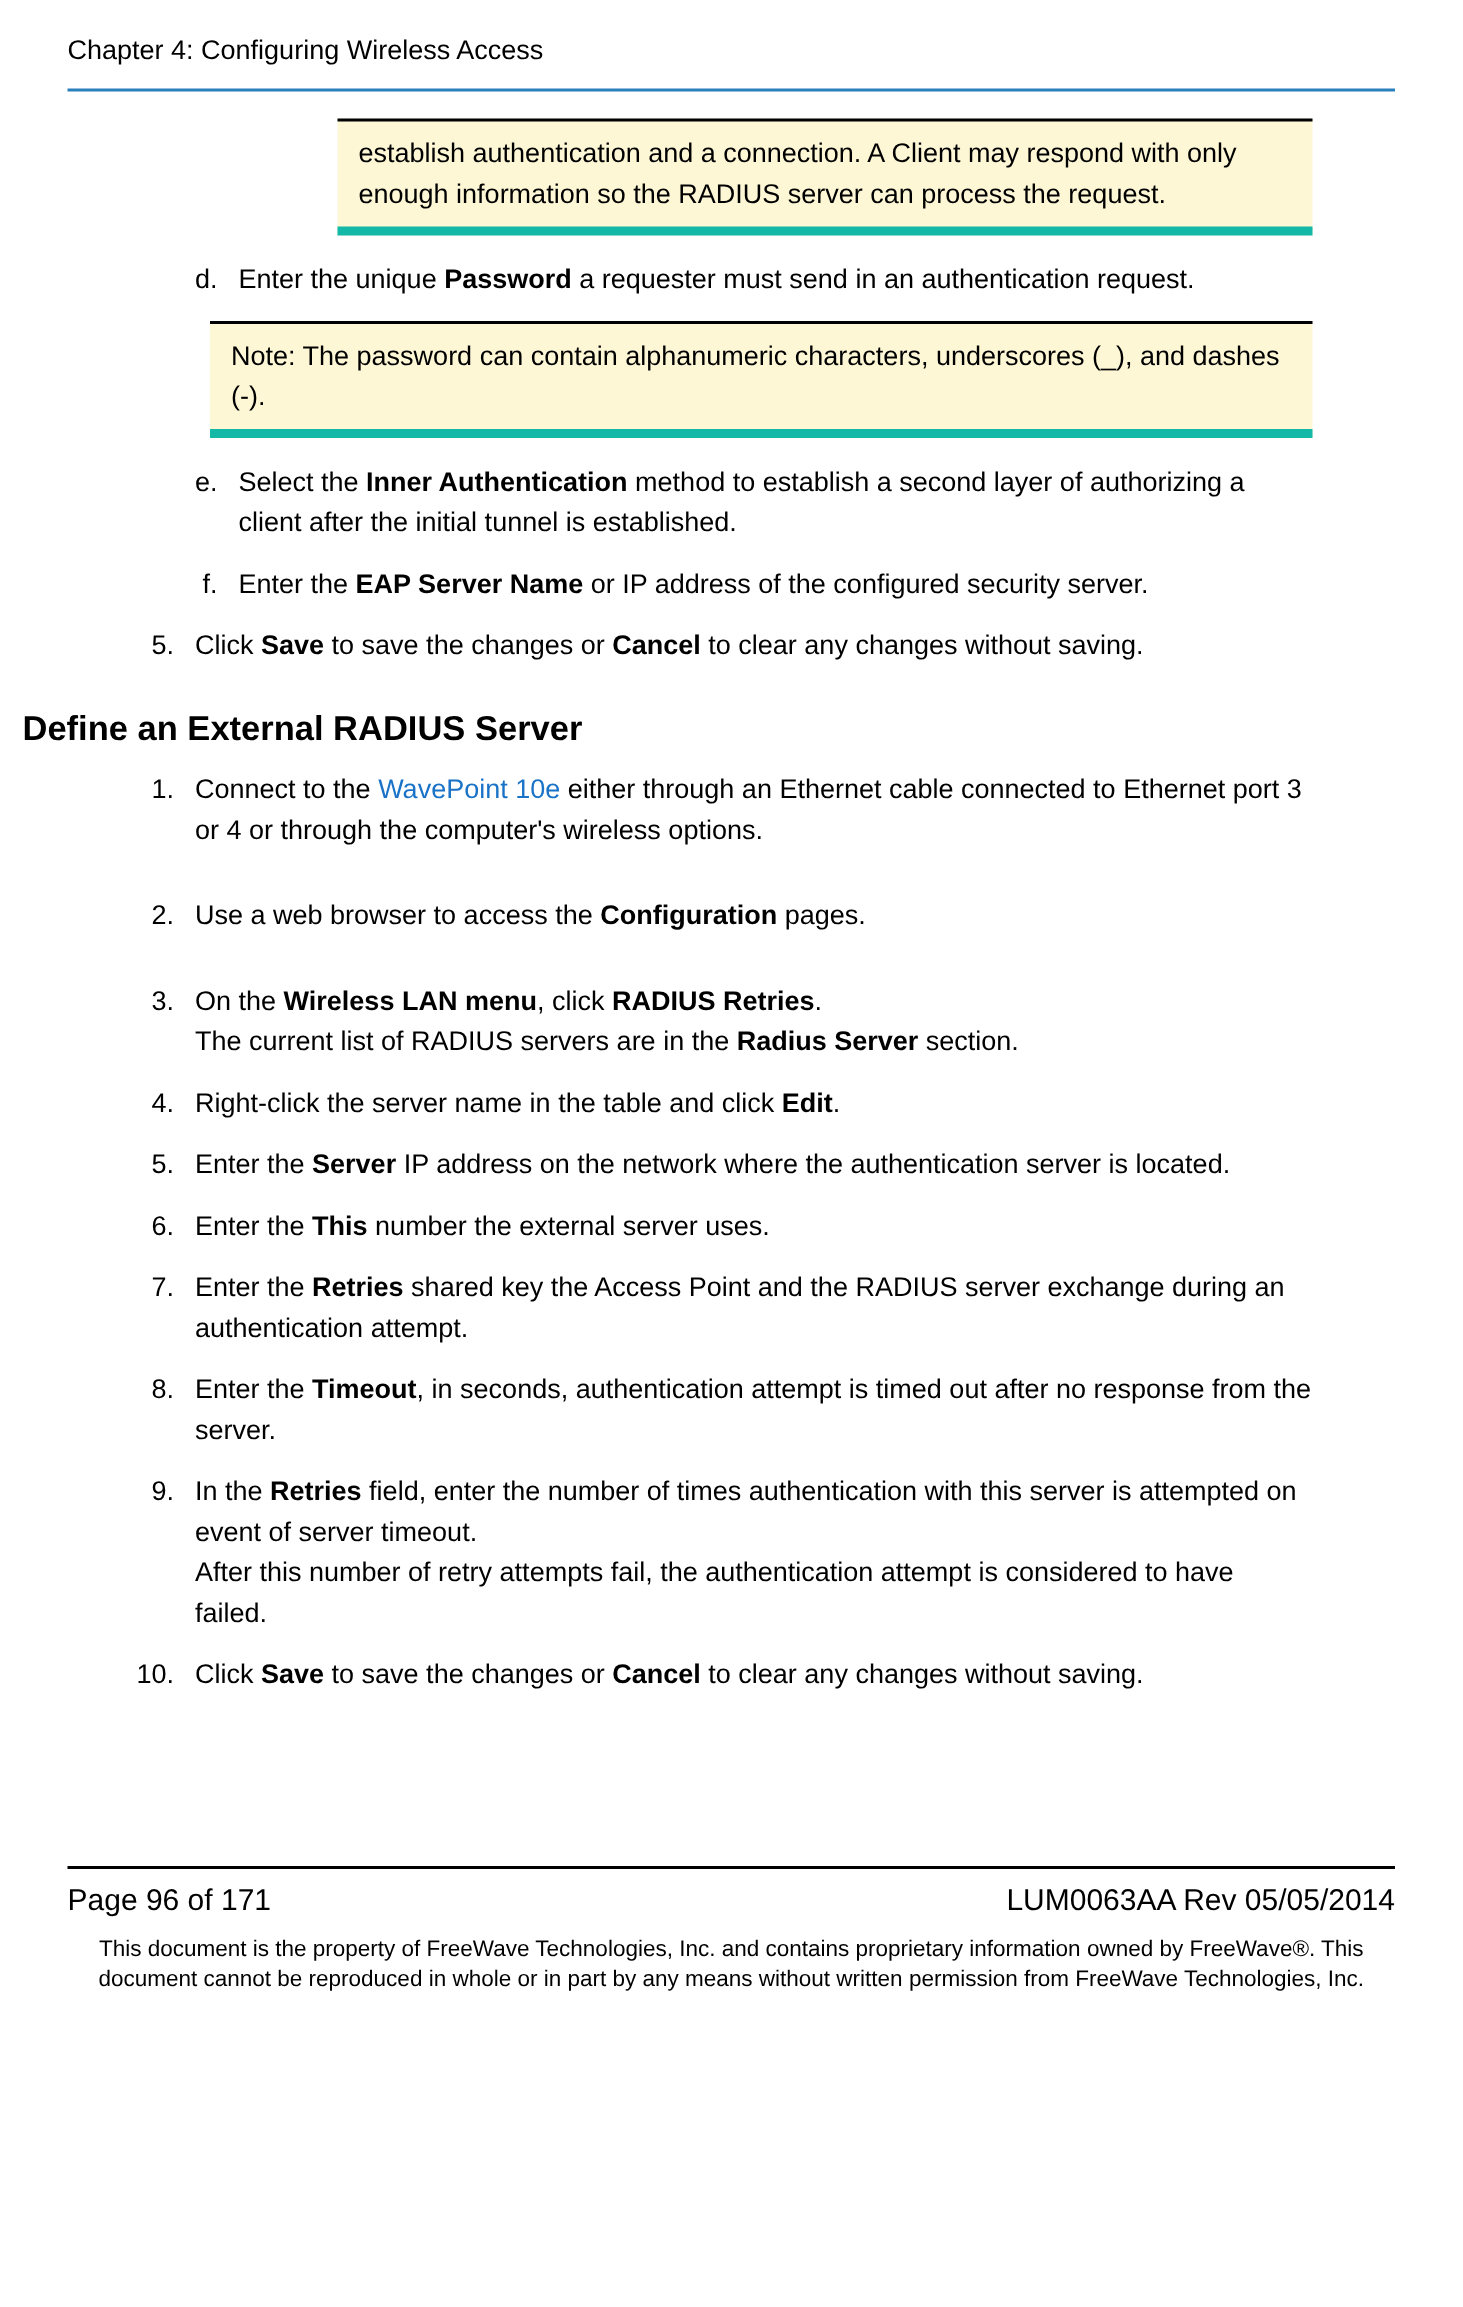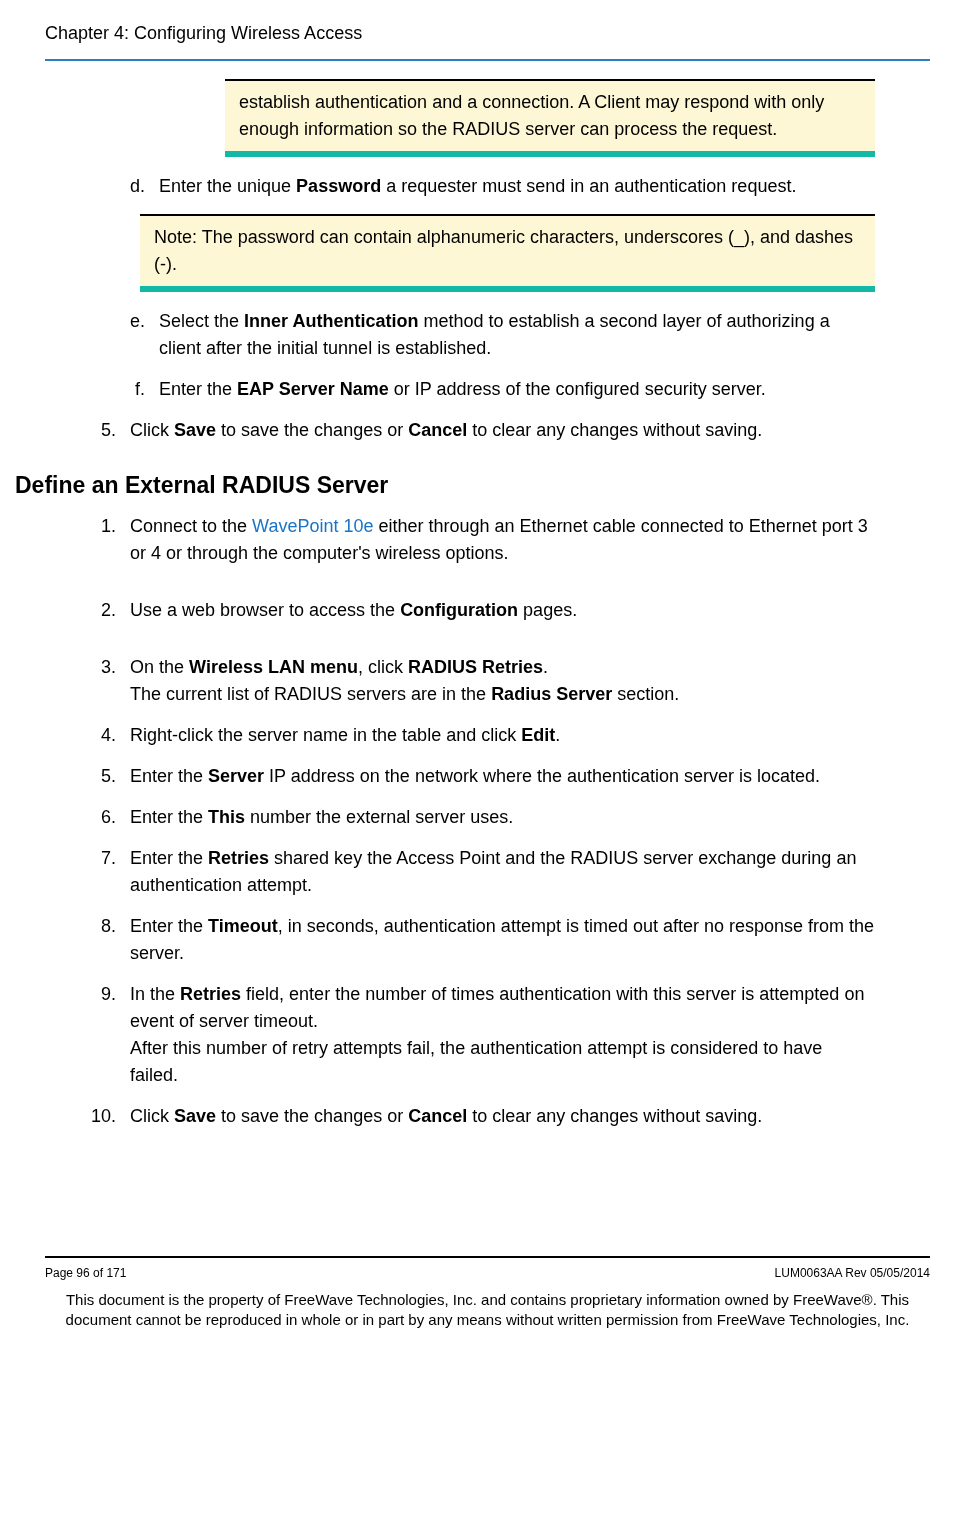--- a/index.html
+++ b/index.html
@@ -72,21 +72,21 @@
     left: 45px;
     right: 45px;
   }
   .footer-rule {
     border-top: 2px solid #000;
     margin-bottom: 6px;
   }
   .footer-row {
     display: flex;
     justify-content: space-between;
-    font-size: 12px;
+    font-size: 20px;
     margin-bottom: 8px;
   }
   .footer-note {
     font-size: 15px;
     text-align: center;
     line-height: 1.35;
   }
 </style>
 </head>
 <body>

